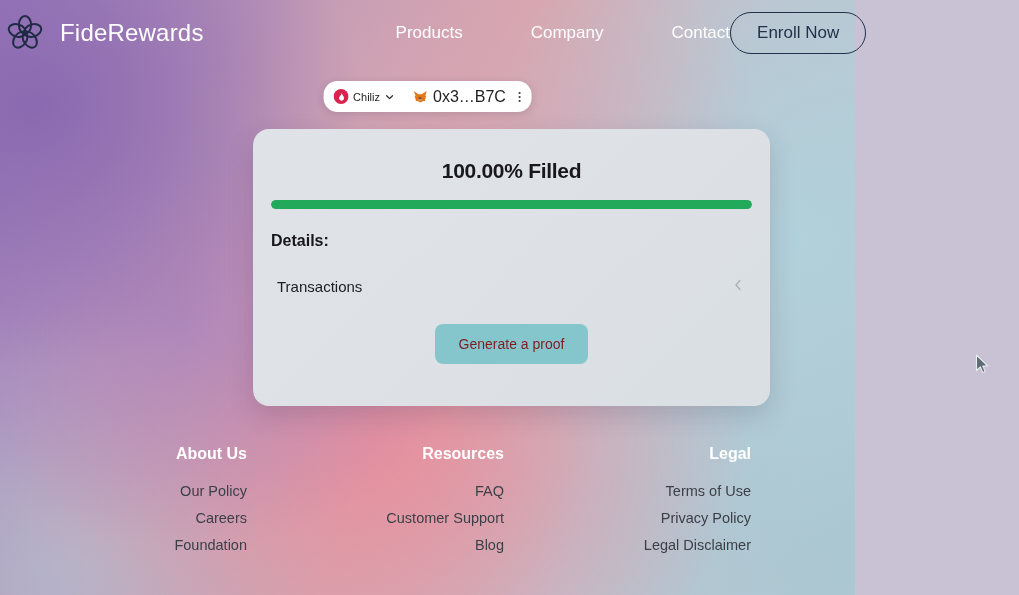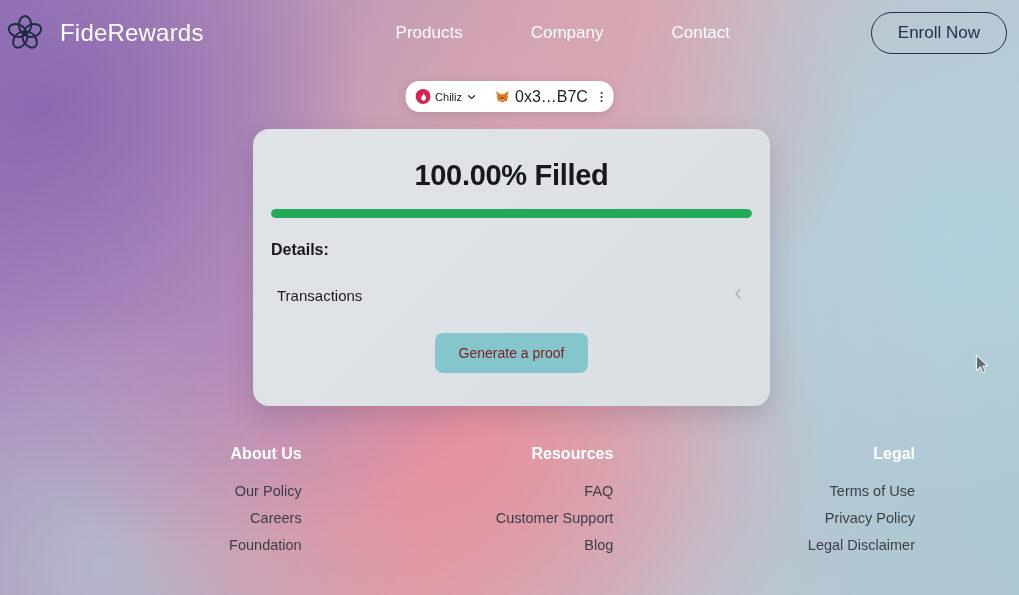--- a/index.html
+++ b/index.html
@@ -27,21 +27,21 @@
       radial-gradient(ellipse 560px 470px at 44% 74%, rgba(232,142,156,0.92) 0%, rgba(232,142,156,0.0) 66%),
       radial-gradient(ellipse 420px 300px at 56% 22%, rgba(214,166,180,0.75) 0%, rgba(214,166,180,0.0) 68%),
       radial-gradient(ellipse 560px 520px at 93% 40%, rgba(176,209,219,0.95) 0%, rgba(176,209,219,0.0) 66%),
       radial-gradient(ellipse 480px 400px at 100% 88%, rgba(168,197,208,0.85) 0%, rgba(168,197,208,0.0) 70%),
       radial-gradient(ellipse 460px 380px at 10% 95%, rgba(178,188,206,0.85) 0%, rgba(178,188,206,0.0) 70%),
       linear-gradient(110deg, #9a7cbd 0%, #c49cb5 32%, #d9a6ae 50%, #bfc3cf 72%, #b3cdd7 100%);
   }
 
   #page {
     position: relative;
-    width: 1019px;
+    width: 855px;
     height: 595px;
   }
 
   
   .navbar {
     position: absolute;
     top: 0; left: 0; right: 0;
     height: 66px;
     display: flex;
     align-items: center;
@@ -131,21 +131,21 @@
     top: 129px;
     width: 517px;
     height: 277px;
     background: linear-gradient(135deg, #dfe2e6 0%, #dee1e5 45%, #d9dfe3 100%);
     border-radius: 16px;
     box-shadow: 0 10px 26px rgba(45,35,70,0.17);
     padding: 22px 18px 0 18px;
   }
   .filled-title {
     text-align: center;
-    font-size: 29px;
+    font-size: 21px;
     font-weight: bold;
     color: #18181c;
     letter-spacing: -0.3px;
     margin-top: 8px;
   }
   .progress-track {
     margin: 17px 0 0 0;
     height: 9px;
     width: 481px;
     background: #c9d0d6;

